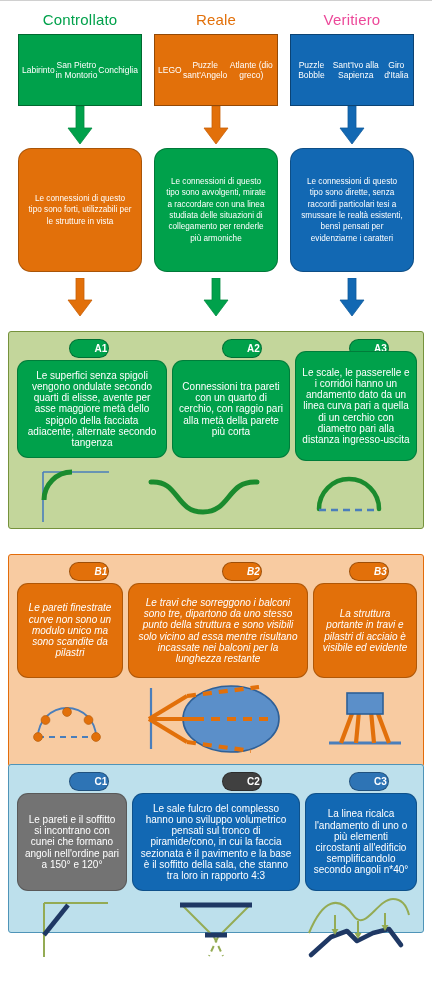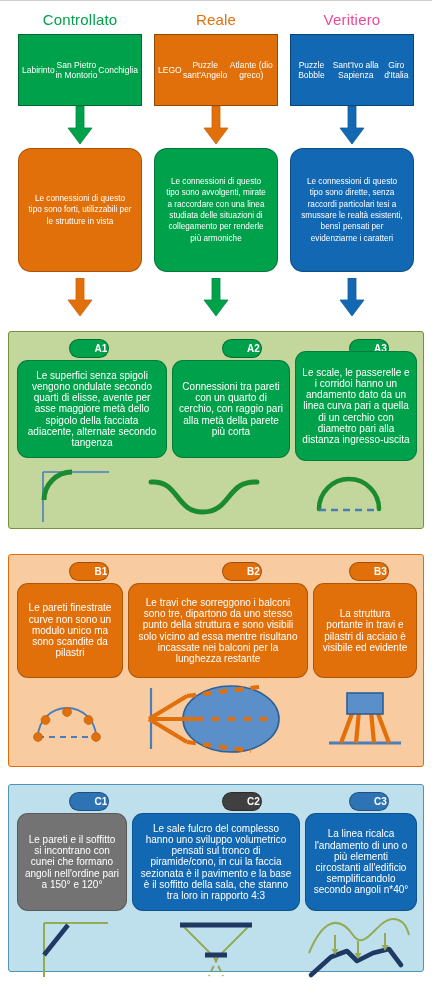--- a/index.html
+++ b/index.html
@@ -85,22 +85,22 @@
 
   
   .section {
     position: absolute;
     left: 8px;
     width: 416px;
     border: 1px solid;
     border-radius: 3px;
   }
   .sec-a { top: 330px; height: 198px; background: #c3d69b; border-color: #76923c; }
-  .sec-b { top: 553px; height: 213px; background: #f8cba1; border-color: #e36c0a; }
-  .sec-c { top: 783px; height: 188px; background: #bde0ec; border-color: #4f94b8; }
+  .sec-b { top: 553px; height: 213px; background: #f8cba1; border-color: #e36c0a; font-style: italic; }
+  .sec-c { top: 763px; height: 169px; background: #bde0ec; border-color: #4f94b8; }
 
   .badge-row {
     position: absolute;
     top: 7px; left: 0;
     width: 414px;
     display: flex;
   }
   .badge-slot { display: flex; justify-content: center; }
   .badge {
     width: 40px; height: 19px;

